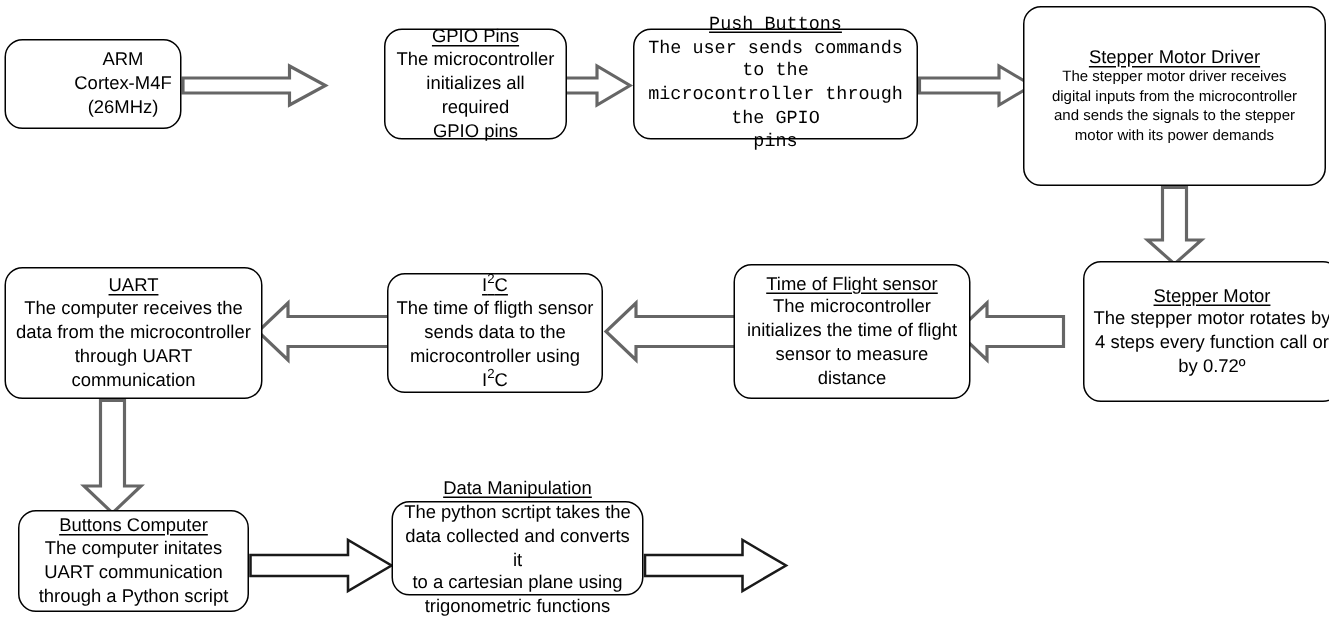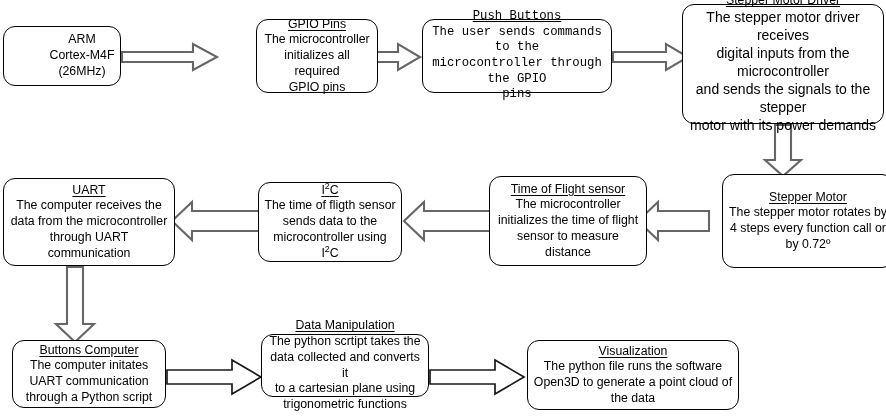--- a/index.html
+++ b/index.html
@@ -104,21 +104,21 @@
   </div>
 
   <div class="arrow" style="left:612px; top:42px; width:78px; height:30px;">
     <svg viewBox="0 0 78 30" width="78" height="30">
       <path d="M1,10 L54,10 L54,2 L76,15 L54,28 L54,20 L1,20 Z"></path>
     </svg>
   </div>
 
   <div class="node" style="left:682px; top:4px; width:202px; height:120px;">
     <div class="title">Stepper Motor Driver</div>
-    <div class="body" style="font-size:14px;">The stepper motor driver receives
+    <div class="body" style="font-size:10px;">The stepper motor driver receives
 digital inputs from the microcontroller
 and sends the signals to the stepper
 motor with its power demands</div>
   </div>
 
   <div class="arrow" style="left:761px; top:124px; width:44px; height:54px;">
     <svg viewBox="0 0 44 54" width="44" height="54">
       <path d="M14,1 L30,1 L30,36 L40,36 L22,52 L4,36 L14,36 Z"></path>
     </svg>
   </div>
@@ -197,20 +197,14 @@
 to a cartesian plane using
 trigonometric functions</div>
   </div>
 
   <div class="arrow thin" style="left:429px; top:358px; width:98px; height:38px;">
     <svg viewBox="0 0 98 38" width="98" height="38">
       <path d="M1,12 L66,12 L66,2 L95,19 L66,36 L66,26 L1,26 Z"></path>
     </svg>
   </div>
 
-  <div class="node" style="left:527px; top:340px; width:212px; height:70px;">
-    <div class="title">Visualization</div>
-    <div class="body">The python file runs the software
-Open3D to generate a point cloud of
-the data</div>
-  </div>
 
 </div>
 
 </body></html>

